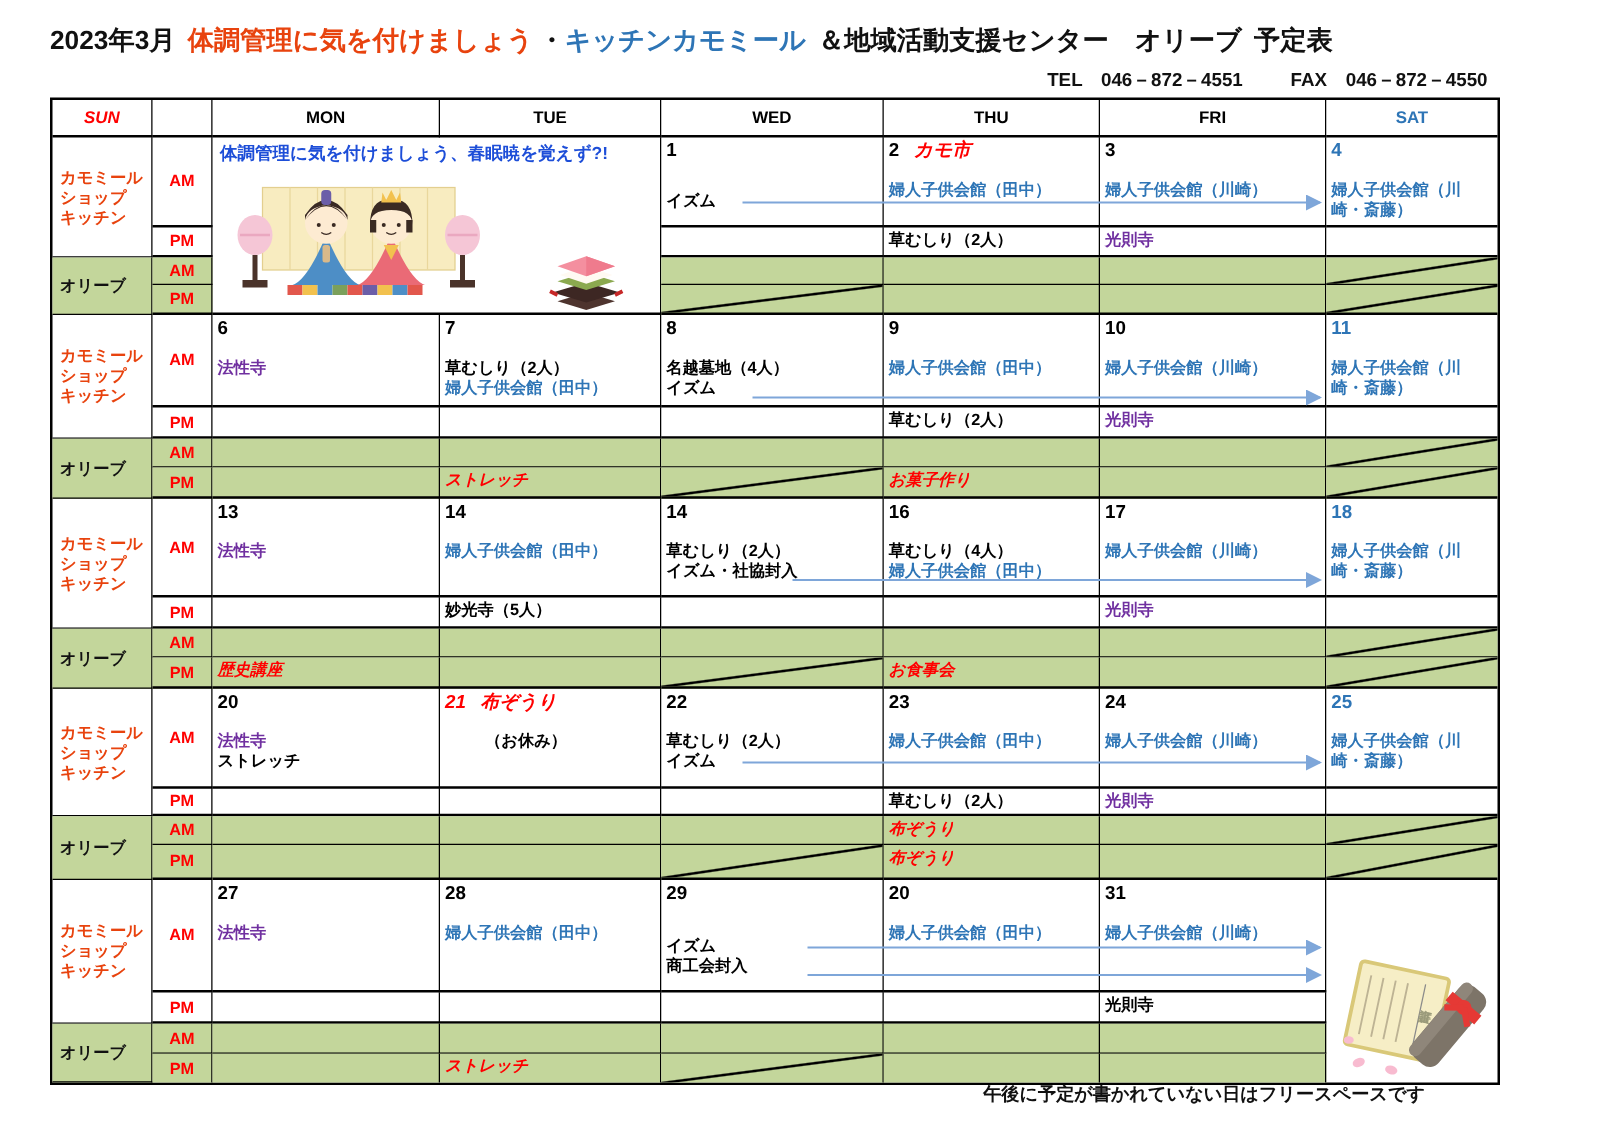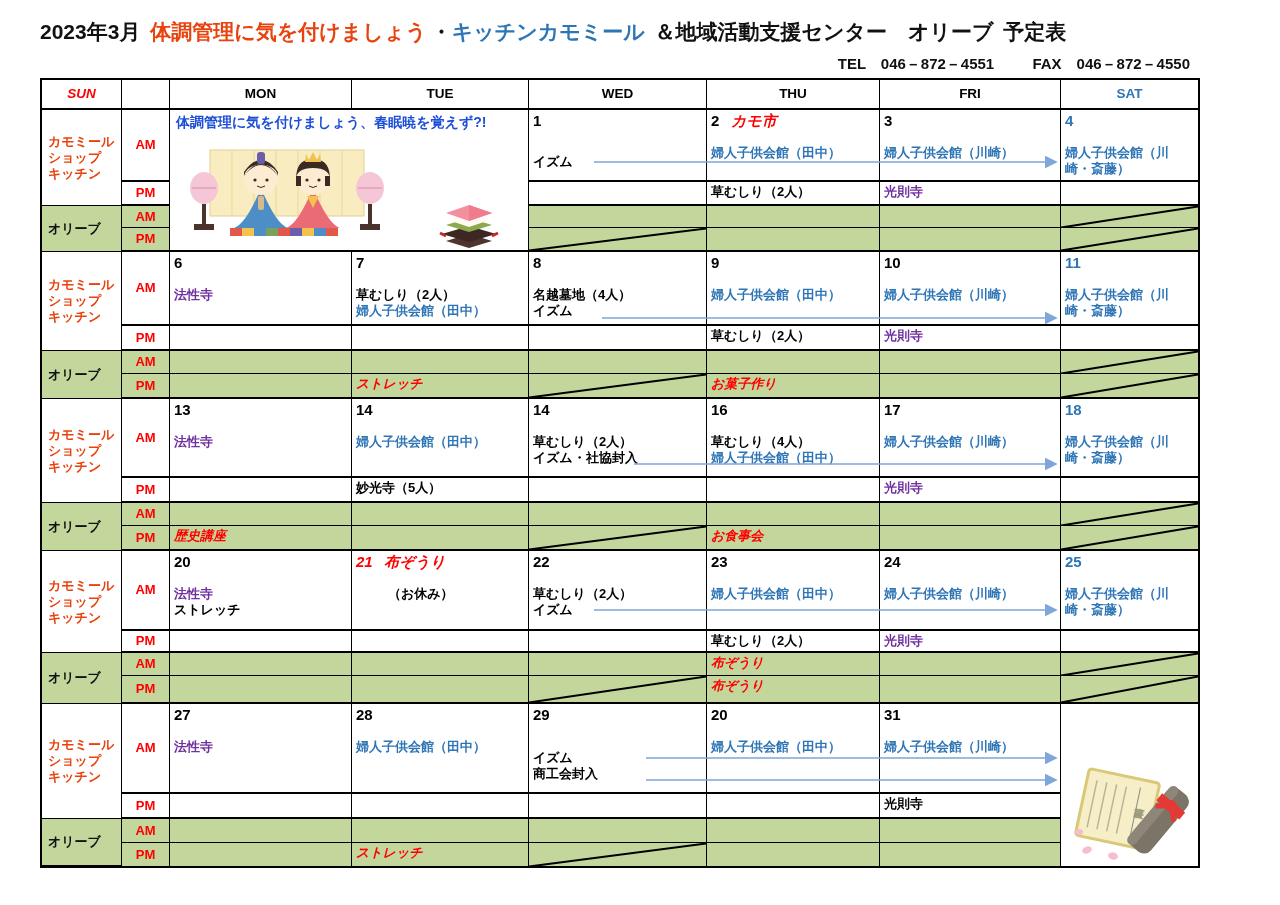--- a/index.html
+++ b/index.html
@@ -418,13 +418,14 @@
       </defs>
       <line x1="552" y1="82" x2="1014" y2="82" stroke="#7ea6d9" stroke-width="1.6" marker-end="url(#ah)"></line>
       <line x1="560" y1="238" x2="1014" y2="238" stroke="#7ea6d9" stroke-width="1.6" marker-end="url(#ah)"></line>
       <line x1="592" y1="384" x2="1014" y2="384" stroke="#7ea6d9" stroke-width="1.6" marker-end="url(#ah)"></line>
       <line x1="552" y1="530" x2="1014" y2="530" stroke="#7ea6d9" stroke-width="1.6" marker-end="url(#ah)"></line>
       <line x1="604" y1="678" x2="1014" y2="678" stroke="#7ea6d9" stroke-width="1.6" marker-end="url(#ah)"></line>
       <line x1="604" y1="700" x2="1014" y2="700" stroke="#7ea6d9" stroke-width="1.6" marker-end="url(#ah)"></line>
     </svg>
   </div>
 
+  <div class="footnote">午後に予定が書かれていない日はフリースペースです</div>
 </div>
 
 </body></html>

